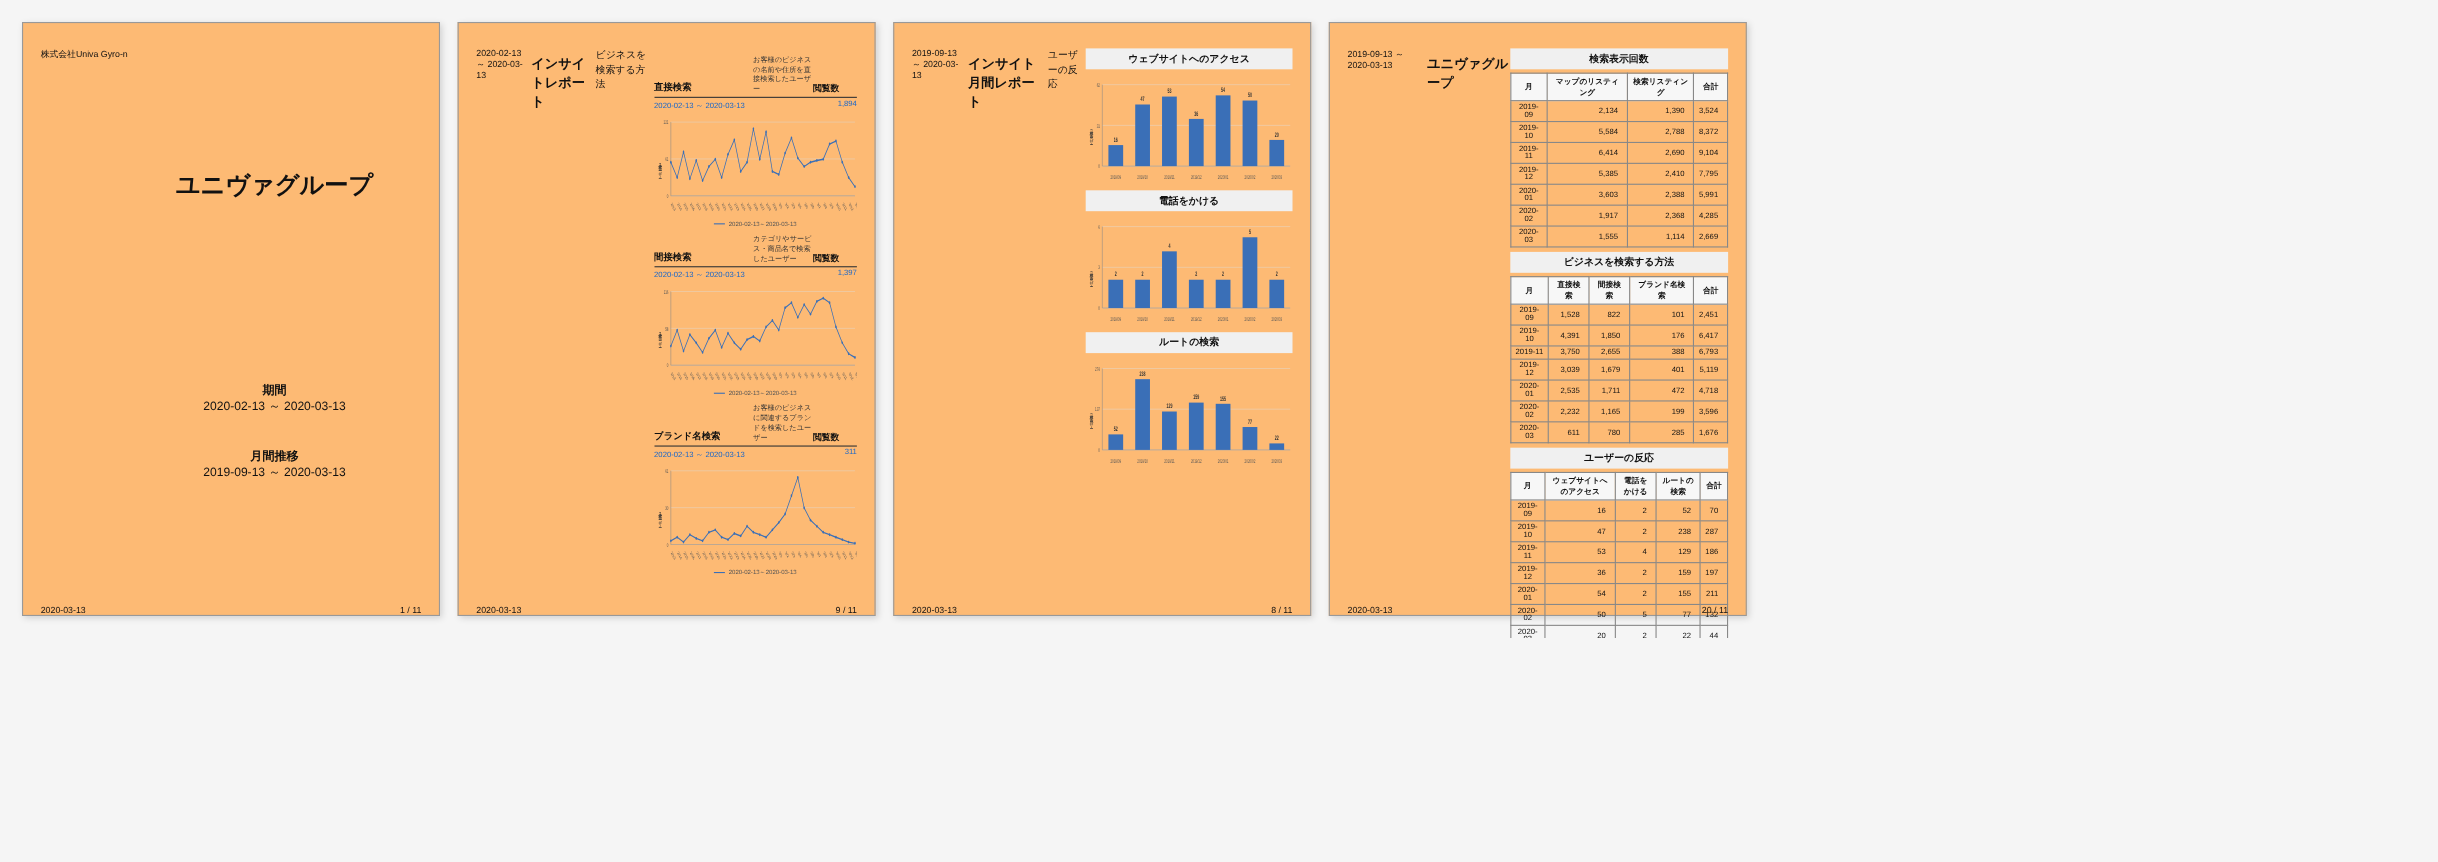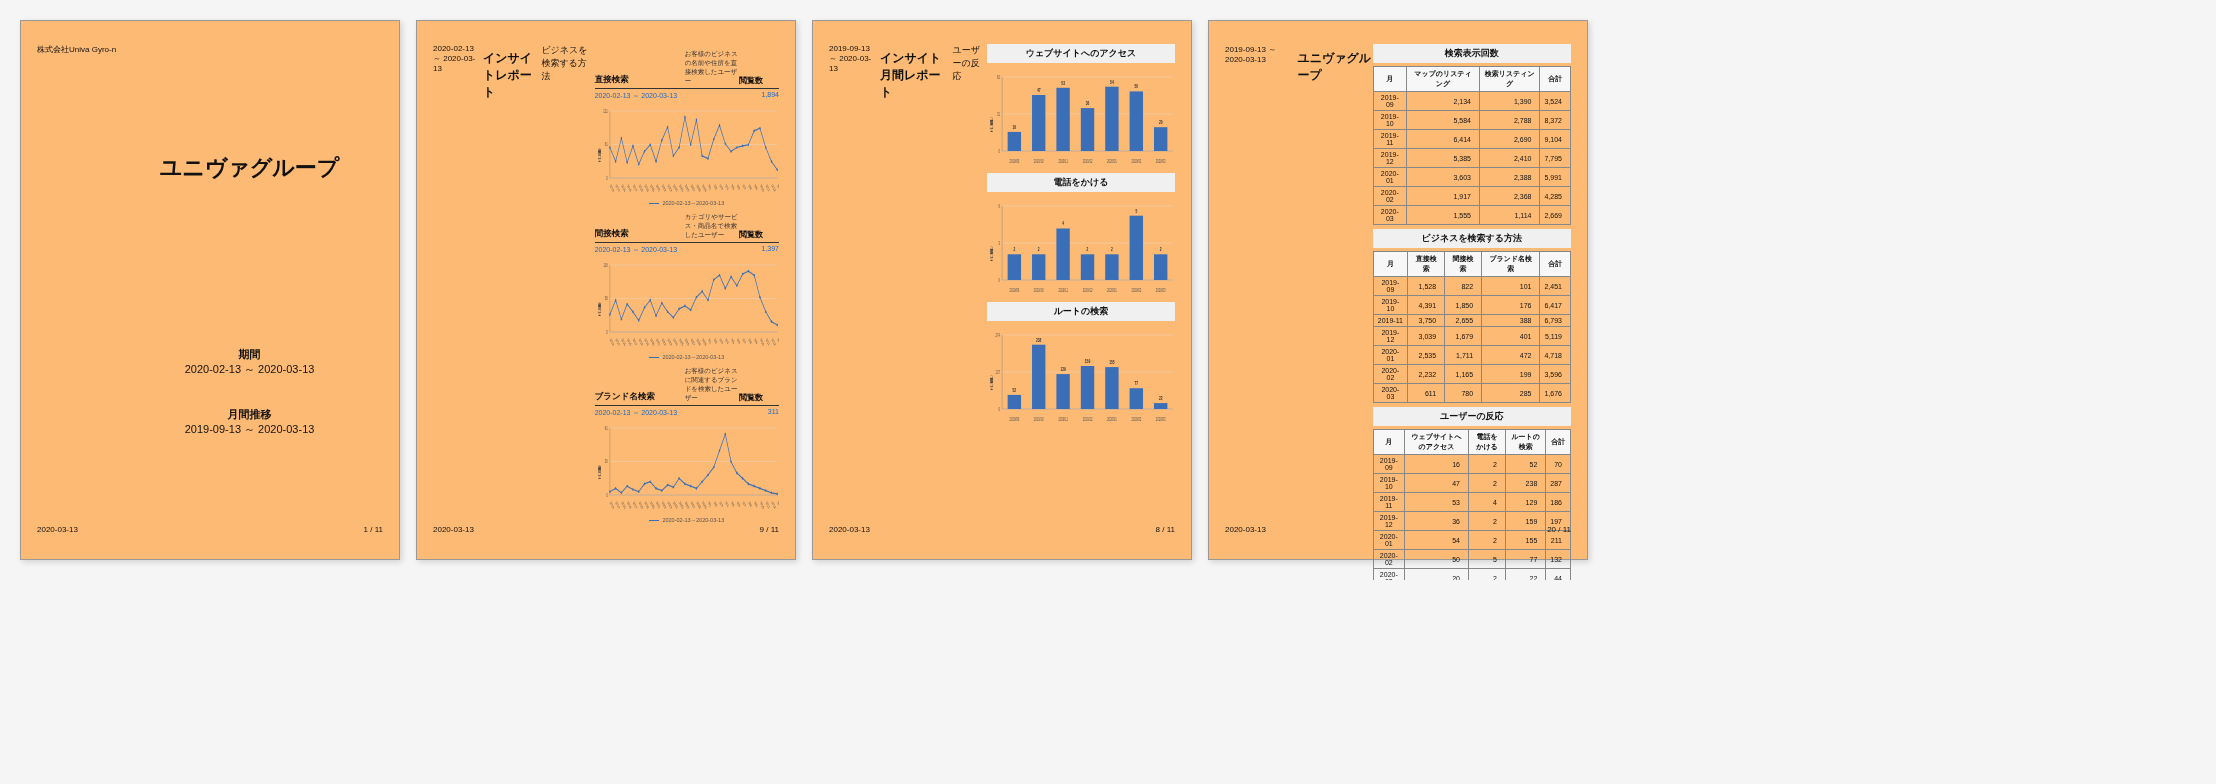--- a/index.html
+++ b/index.html
@@ -21,21 +21,21 @@
     padding: 23px 16px 8px 16px;
     position: relative;
     font-size: 7px;
     color: #111;
     display: flex;
     flex-direction: row;
   }
   .header-row { display: flex; justify-content: space-between; font-size: 8px; min-height: 12px; }
   .footer-row {
     display: flex; justify-content: space-between; font-size: 8px;
-    position: absolute; bottom: 25px; left: 16px; right: 16px;
+    position: absolute; bottom: 0; left: 16px; right: 16px;
   }
   .cover-main { flex: 1; display: flex; flex-direction: column; justify-content: center; align-items: center; text-align: center; }
   .cover-title { font-size: 22px; font-weight: 700; margin-bottom: 140px; }
   .cover-label { font-size: 11px; font-weight: 700; margin-top: 24px; }
   .cover-range { font-size: 11px; margin-bottom: 6px; }
 
   .section-title { font-size: 12px; font-weight: 700; margin-top: 6px; }
   .section-sub   { font-size: 9px; margin-bottom: 4px; }
 
   .ins-hdr { display: flex; align-items: flex-end; border-bottom: 1.5px solid #333; padding-bottom: 2px; margin-top: 6px; }

